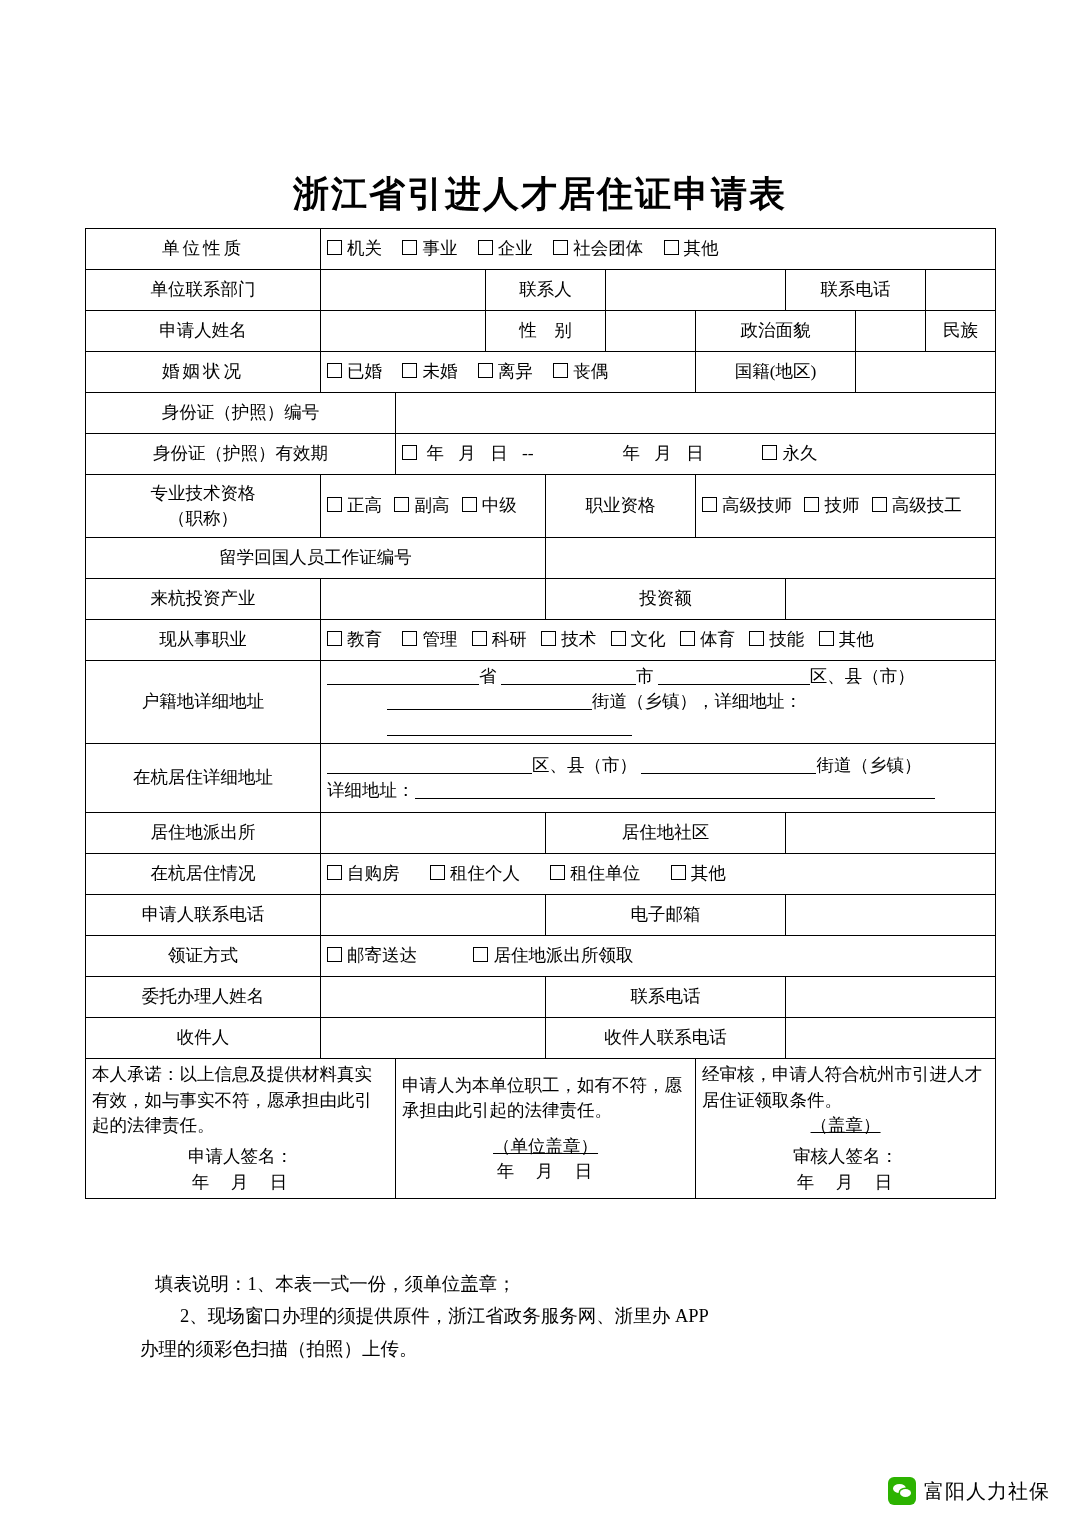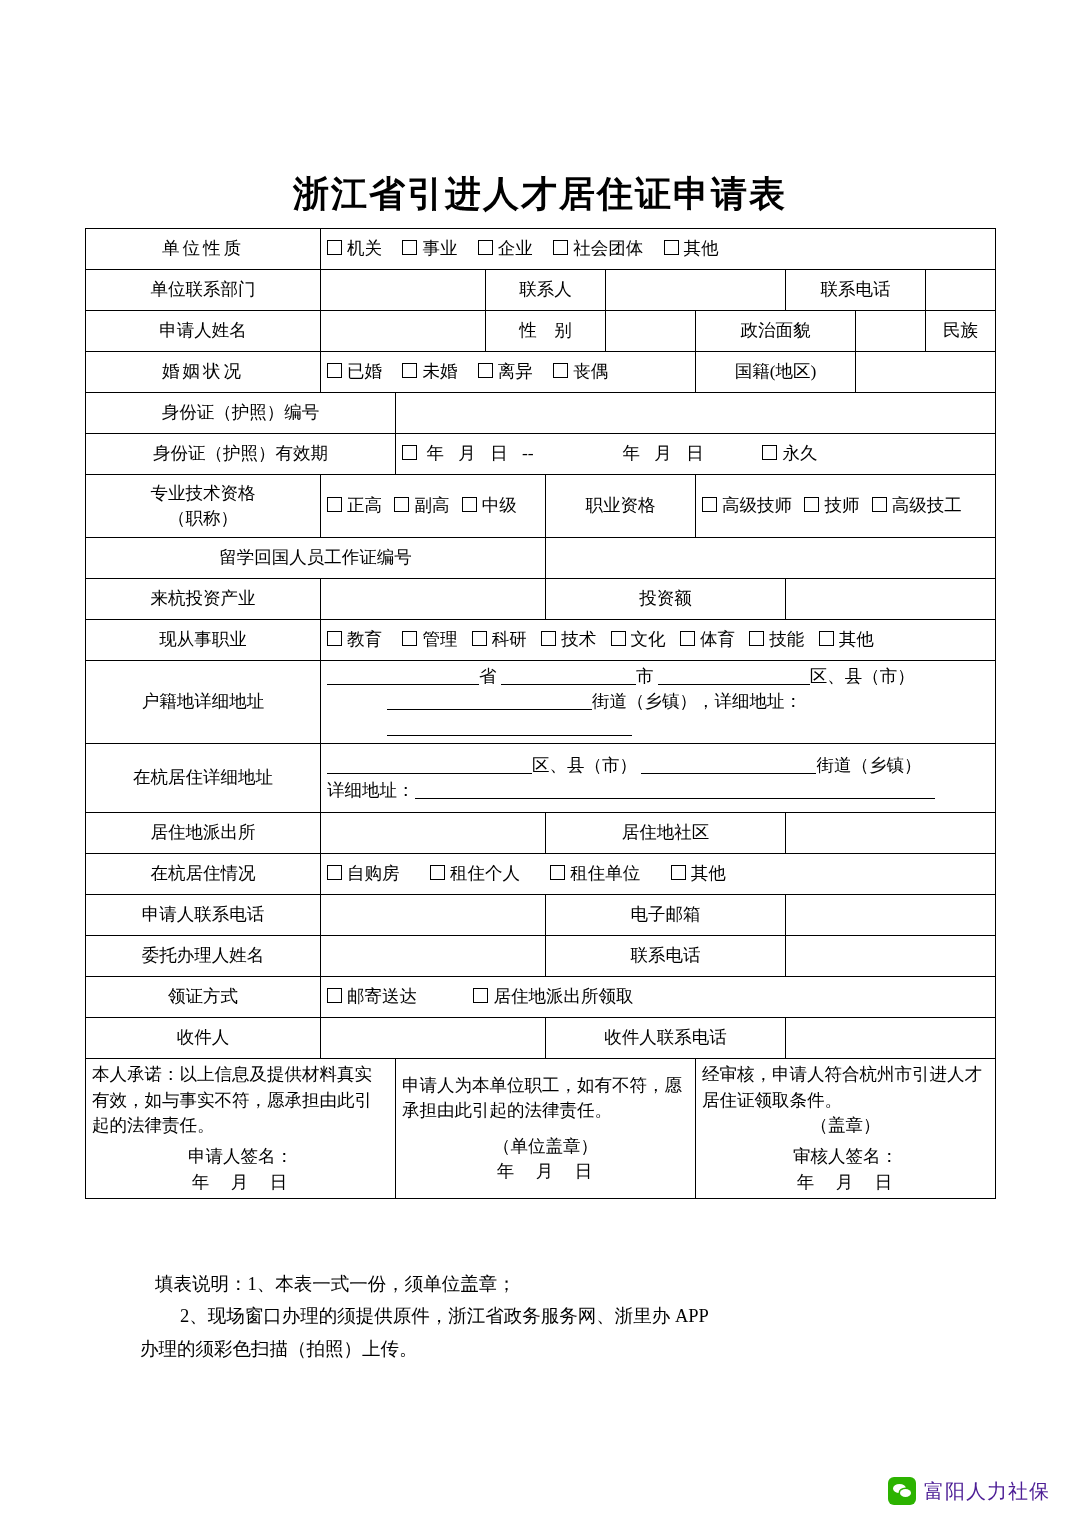--- a/index.html
+++ b/index.html
@@ -103,20 +103,21 @@
   .decl-sign {
     text-align: center;
     margin-top: 6px;
   }
   .decl-date {
     text-align: center;
     letter-spacing: 2px;
   }
   .decl-stamp {
     text-align: center;
+    text-decoration: underline;
   }
   .notes {
     position: absolute;
     left: 85px;
     top: 1268px;
     width: 910px;
     font-size: 18.5px;
     line-height: 1.75;
   }
   .notes .n1 { padding-left: 70px; }
@@ -154,21 +155,21 @@
     position: absolute;
     left: 12px; top: 12px;
     width: 11px; height: 8px;
     background: #fff;
     border-radius: 50%;
     box-shadow: 0 0 0 1.5px #2cb300;
   }
   .badge-text {
     font-size: 20px;
     font-family: "Liberation Sans", sans-serif;
-    color: #4c1d95;
+    color: #000000;
     letter-spacing: 1px;
   }
 </style>
 </head>
 <body>
 
 <div class="page">
 
   <div class="doc-title">浙江省引进人才居住证申请表</div>
 
@@ -346,32 +347,32 @@
     </tr>
 
     <tr>
       <td class="lbl" colspan="3">申请人联系电话</td>
       <td colspan="3"></td>
       <td class="lbl" colspan="3">电子邮箱</td>
       <td colspan="3"></td>
     </tr>
 
     <tr>
-      <td class="lbl" colspan="3">委托办理人姓名</td>
-      <td colspan="3"></td>
-      <td class="lbl" colspan="3">联系电话</td>
-      <td colspan="3"></td>
-    </tr>
-
-    <tr>
       <td class="lbl" colspan="3">领证方式</td>
       <td class="cell-left" colspan="9">
         <span class="cb" style="margin-right:52px"><span class="box"></span><span>邮寄送达</span></span>
         <span class="cb"><span class="box"></span><span>居住地派出所领取</span></span>
       </td>
+    </tr>
+
+    <tr>
+      <td class="lbl" colspan="3">委托办理人姓名</td>
+      <td colspan="3"></td>
+      <td class="lbl" colspan="3">联系电话</td>
+      <td colspan="3"></td>
     </tr>
 
 
     <tr>
       <td class="lbl" colspan="3">收件人</td>
       <td colspan="3"></td>
       <td class="lbl" colspan="3">收件人联系电话</td>
       <td colspan="3"></td>
     </tr>
 

